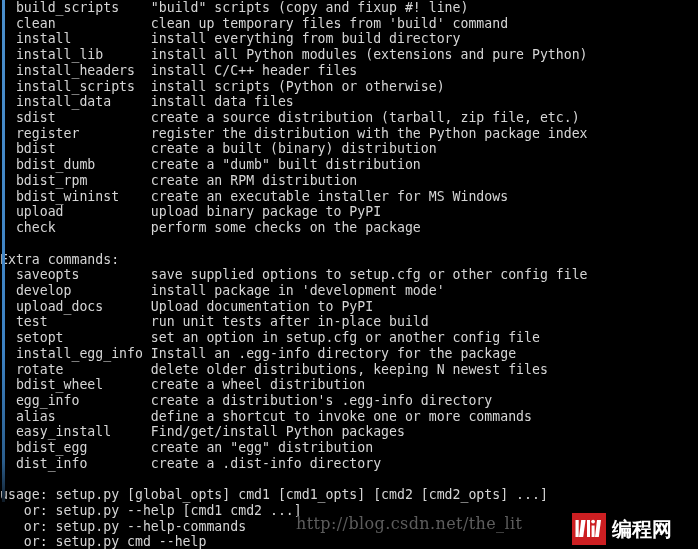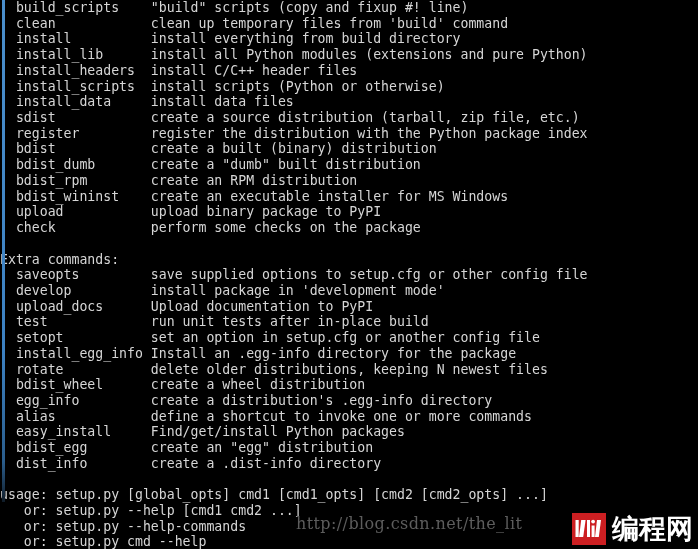--- a/index.html
+++ b/index.html
@@ -98,21 +98,21 @@
     display: flex;
     align-items: center;
     justify-content: center;
     flex: none;
   }
   #brand-mark svg { display: block; }
   #brand-text {
     margin-left: 6px;
     color: #ffffff;
     font-family: "DejaVu Sans", "Liberation Sans", sans-serif;
-    font-size: 27px;
+    font-size: 20px;
     font-weight: bold;
     line-height: 30px;
     letter-spacing: 0px;
     white-space: nowrap;
   }
 </style>
 </head>
 <body>
 
 <div id="terminal">

